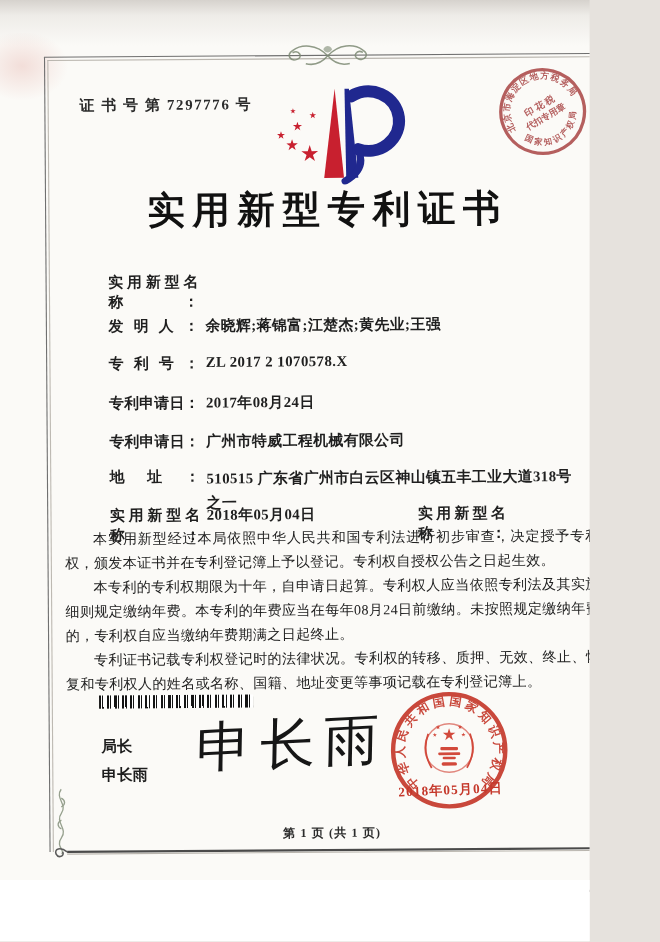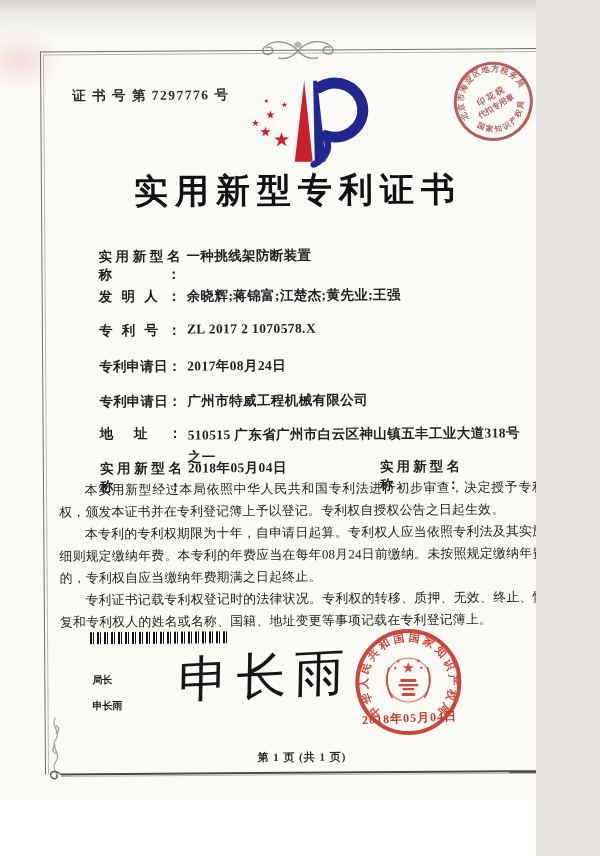--- a/index.html
+++ b/index.html
@@ -31,21 +31,21 @@
   .grant-right{position:absolute;left:280px;top:0;display:flex;width:220px;}
   .grant-right .flabel{width:80px;}
   
   .body-text{position:absolute;left:58px;top:478px;width:486px;font-size:12.8px;line-height:1.72;
     color:#222;font-weight:500;letter-spacing:.3px;}
   .body-text p{margin:0;text-indent:2em;text-align:justify;}
   
   .barcode{position:absolute;left:88px;top:631px;width:140px;height:12px;
     background:repeating-linear-gradient(90deg,#141414 0 2px,#fff 2px 3px,#141414 3px 4px,#fff 4px 7px,#141414 7px 9px,#fff 9px 10px,#141414 10px 11px,#fff 11px 14px);}
   
-  .duty{position:absolute;left:90px;top:666px;font-size:10px;font-weight:700;color:#1d1d1d;line-height:26px;}
+  .duty{position:absolute;left:90px;top:666px;font-size:14px;font-weight:700;color:#1d1d1d;line-height:26px;}
   .autograph{position:absolute;left:176px;top:642px;width:220px;font-size:50px;color:#161616;
     letter-spacing:8px;transform:rotate(-2.5deg) skewX(-4deg);font-weight:400;}
   
   .seal{position:absolute;left:350px;top:627px;width:112px;height:112px;opacity:.92;}
   .seal-date{position:absolute;left:348px;top:711px;width:118px;text-align:center;font-size:12px;
     font-weight:700;color:#c5392c;transform:rotate(-2deg);letter-spacing:1px;}
   
   .stamp{position:absolute;left:452px;top:60px;width:86px;height:86px;transform:rotate(-30deg);opacity:.85;}
   
   .orn-top{position:absolute;left:252px;top:36px;width:96px;height:30px;color:#7d8a74;}
@@ -112,21 +112,20 @@
         <textPath href="#stampBottom" startOffset="50%" text-anchor="middle">国家知识产权局</textPath>
       </text>
       <text x="43" y="40" text-anchor="middle" font-size="8.5" fill="#a84444" font-weight="700">印 花 税</text>
       <text x="43" y="51" text-anchor="middle" font-size="8" fill="#a84444" font-weight="700">代扣专用章</text>
     </svg>
 
     <div class="title">实用新型专利证书</div>
 
     <div class="frow" id="row-name">
       <span class="flabel">实用新型名称：</span>
-      <span class="fvalue">一种挑线架防断装置</span>
     </div>
     <div class="frow" id="row-inventors">
       <span class="flabel">发明人：</span>
       <span class="fvalue">余晓辉;蒋锦富;江楚杰;黄先业;王强</span>
     </div>
     <div class="frow" id="row-patentno">
       <span class="flabel">专利号：</span>
       <span class="fvalue">ZL 2017 2 1070578.X</span>
     </div>
     <div class="frow" id="row-filing">

